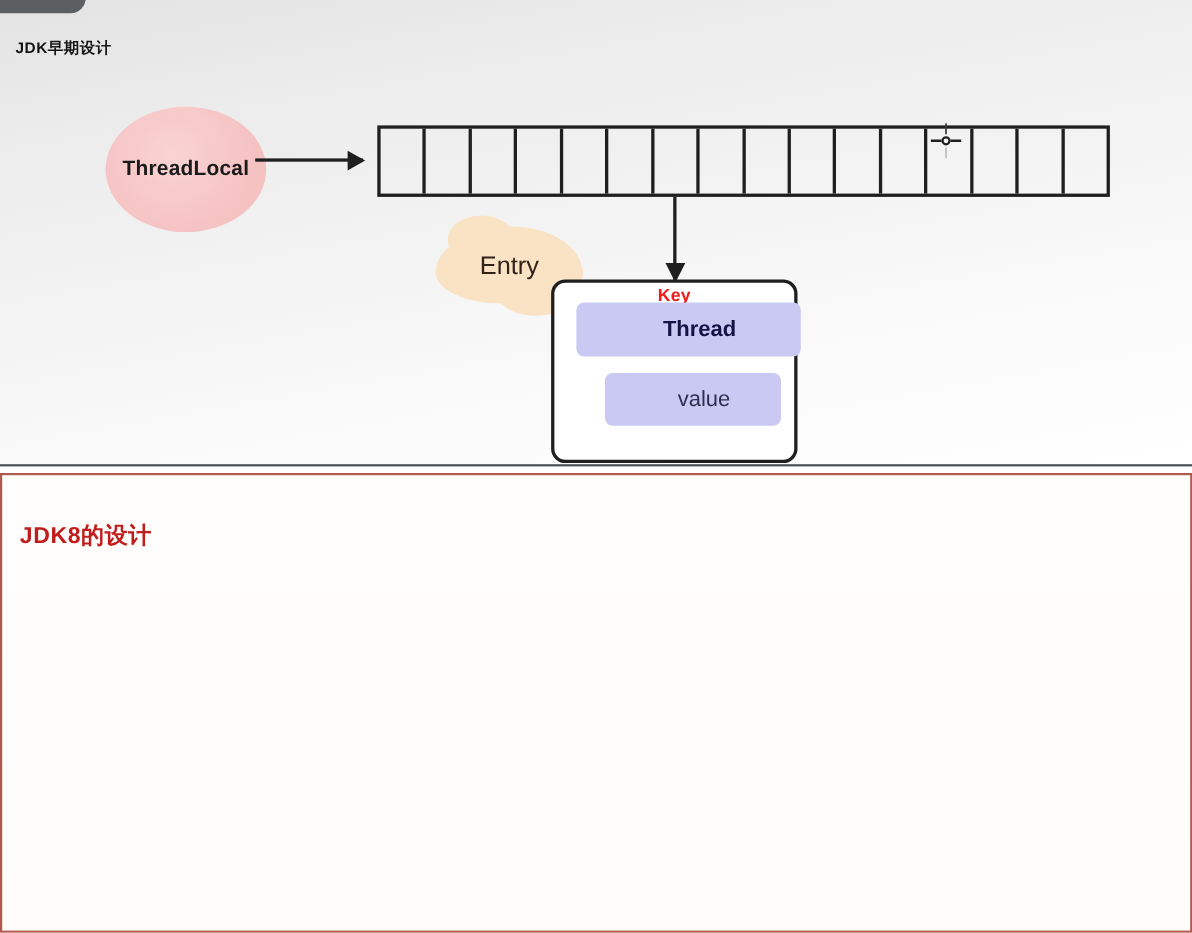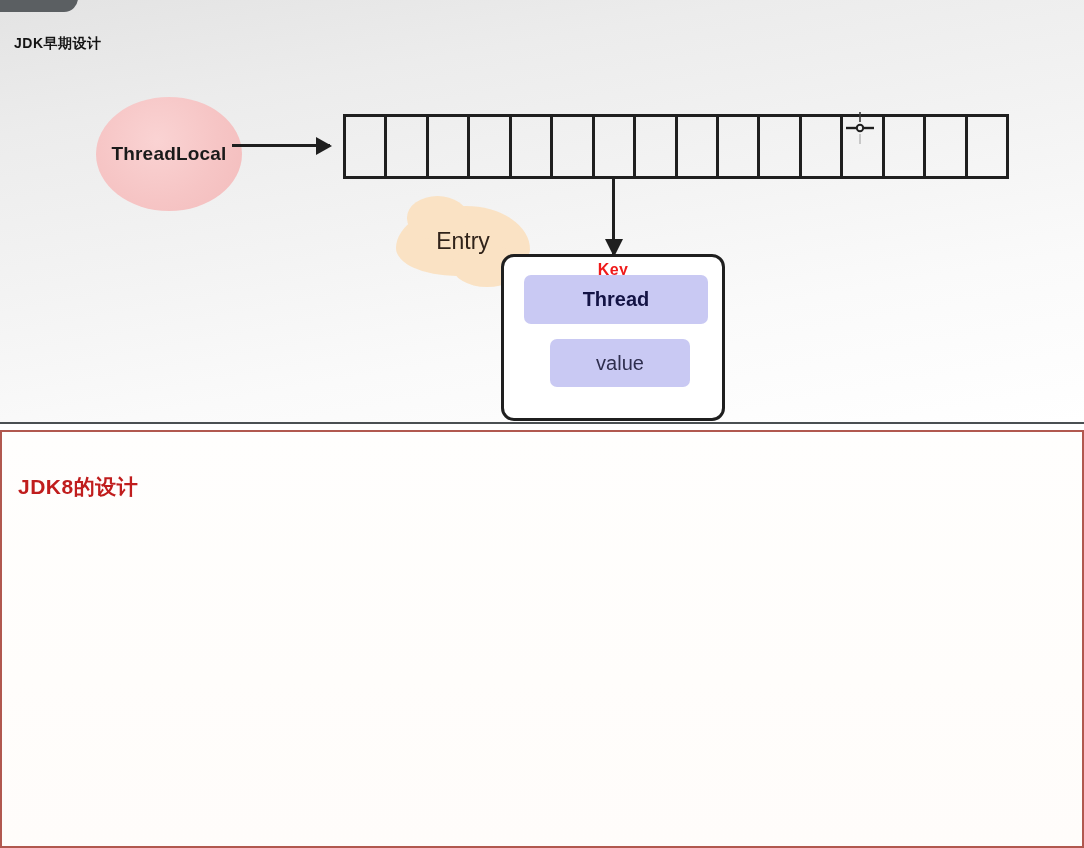--- a/index.html
+++ b/index.html
@@ -204,20 +204,21 @@
     letter-spacing: .3px;
   }
 
   .slot {
     position: absolute;
     background: #c9c9f3;
     border-radius: 7px;
     display: flex;
     align-items: center;
     justify-content: center;
+    padding-left: 20px;
   }
   .slot .slot-text { white-space: nowrap; }
 
   #slot-key-top {
     left: 20px; top: 18px; width: 184px; height: 49px;
   }
   #slot-key-top .slot-text {
     font-size: 20px; font-weight: bold; color: #131344;
   }
   #slot-value-top {

